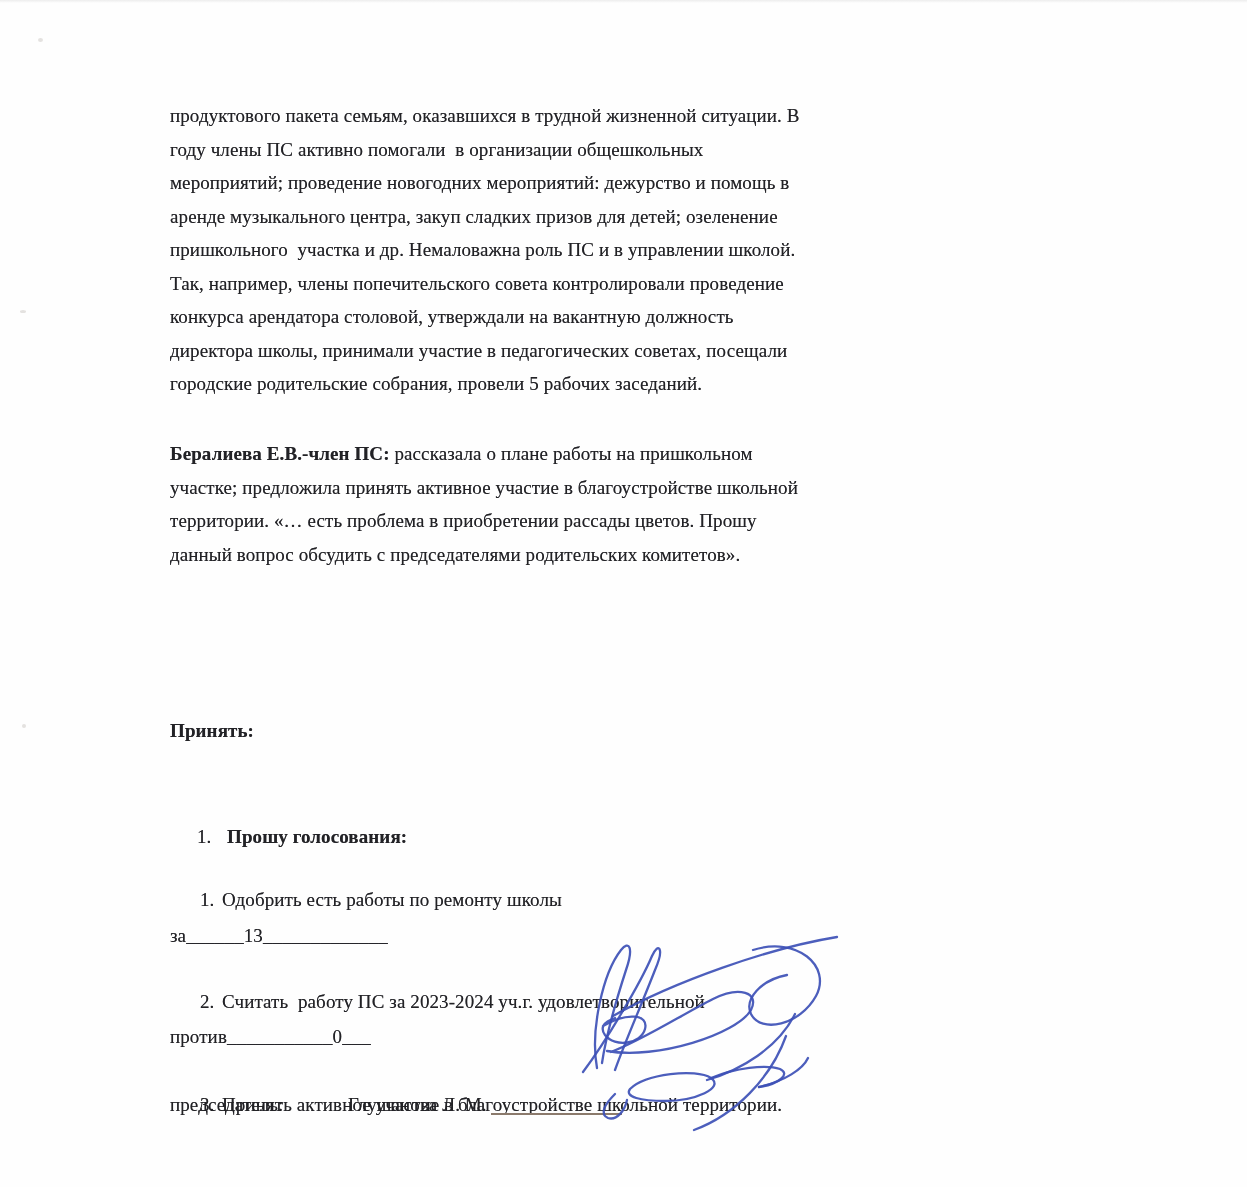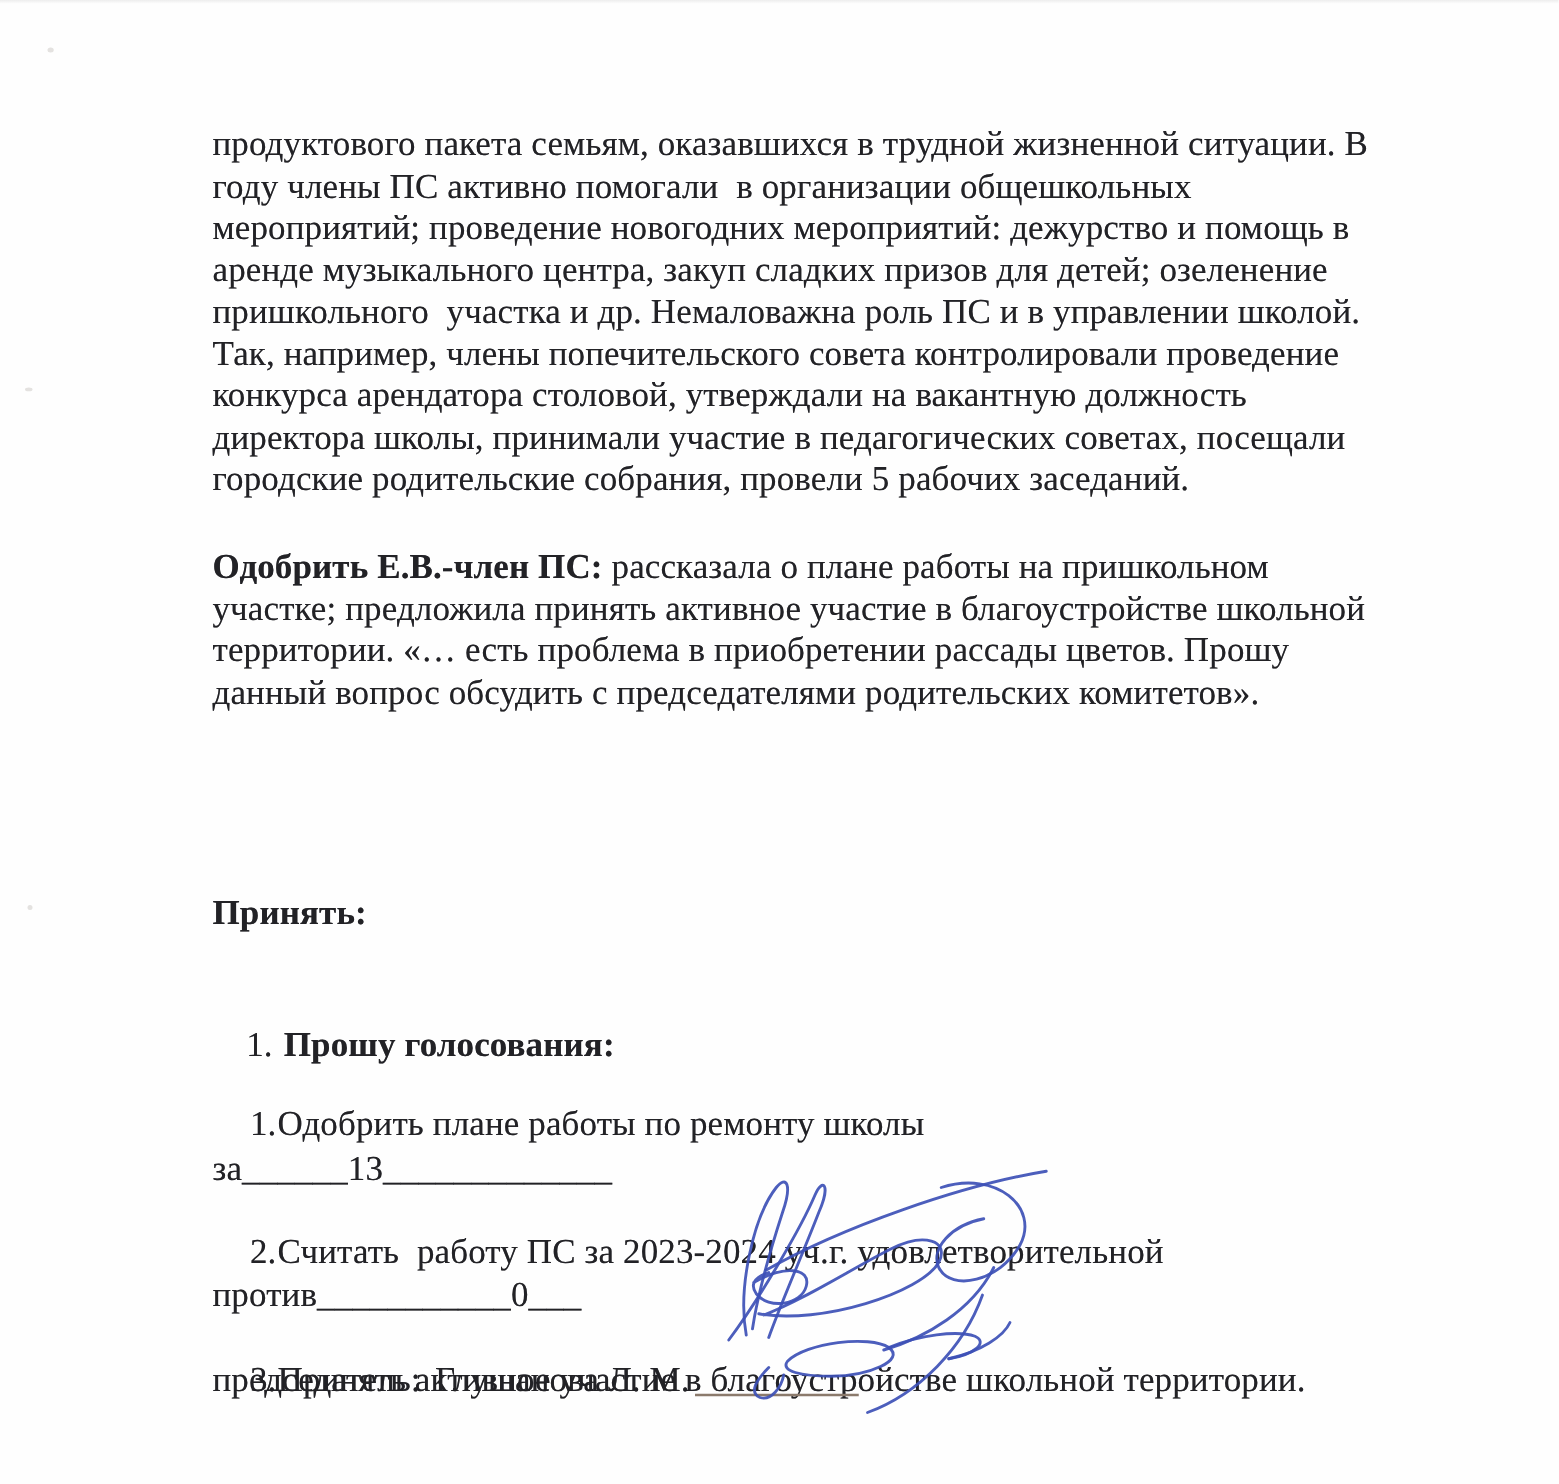--- a/index.html
+++ b/index.html
@@ -24,21 +24,21 @@
   }
   .speck {
     position: absolute;
     border-radius: 50%;
     background: #e4e2e0;
   }
   .txt {
     position: absolute;
     left: 170px;
     width: 1000px;
-    font-size: 28px;
+    font-size: 19px;
     line-height: 33.5px;
     white-space: pre-wrap;
     letter-spacing: 0.1px;
     text-shadow: 0 0 0.5px rgba(30,30,35,0.55);
   }
   .para-main   { top: 99px;  }
   .para-speaker{ top: 437px; }
   .bold { font-weight: bold; }
 
   .decision { top: 647px; }
@@ -96,29 +96,29 @@
   <div class="txt para-main">продуктового пакета семьям, оказавшихся в трудной жизненной ситуации. В
 году члены ПС активно помогали  в организации общешкольных
 мероприятий; проведение новогодних мероприятий: дежурство и помощь в
 аренде музыкального центра, закуп сладких призов для детей; озеленение
 пришкольного  участка и др. Немаловажна роль ПС и в управлении школой.
 Так, например, члены попечительского совета контролировали проведение
 конкурса арендатора столовой, утверждали на вакантную должность
 директора школы, принимали участие в педагогических советах, посещали
 городские родительские собрания, провели 5 рабочих заседаний.</div>
 
-  <div class="txt para-speaker"><span class="bold">Одобрить Е.В.-член ПС:</span><span> рассказала о плане работы на пришкольном
+  <div class="txt para-speaker"><span class="bold">Бералиева Е.В.-член ПС:</span><span> рассказала о плане работы на пришкольном
 участке; предложила принять активное участие в благоустройстве школьной
 территории. «… есть проблема в приобретении рассады цветов. Прошу
 данный вопрос обсудить с председателями родительских комитетов».</span></div>
 
   <div class="txt decision">
     <div class="decision-heading">Принять:</div>
     <ol class="decision-list">
-      <li class="decision-item"><span class="decision-marker">1.</span><span>Одобрить плане работы по ремонту школы</span></li>
+      <li class="decision-item"><span class="decision-marker">1.</span><span>Одобрить есть работы по ремонту школы</span></li>
       <li class="decision-item"><span class="decision-marker">2.</span><span>Считать  работу ПС за 2023-2024 уч.г. удовлетворительной</span></li>
       <li class="decision-item"><span class="decision-marker">3.</span><span>Принять активное участие в благоустройстве школьной территории.</span></li>
     </ol>
   </div>
 
   <div class="txt voting-heading-row"><span class="voting-marker">1.</span><span class="voting-label">Прошу голосования:</span></div>
 
   <div class="txt vote-lines">
     <div class="vote-line">за______13_____________</div>
     <div class="vote-line">против___________0___</div>

